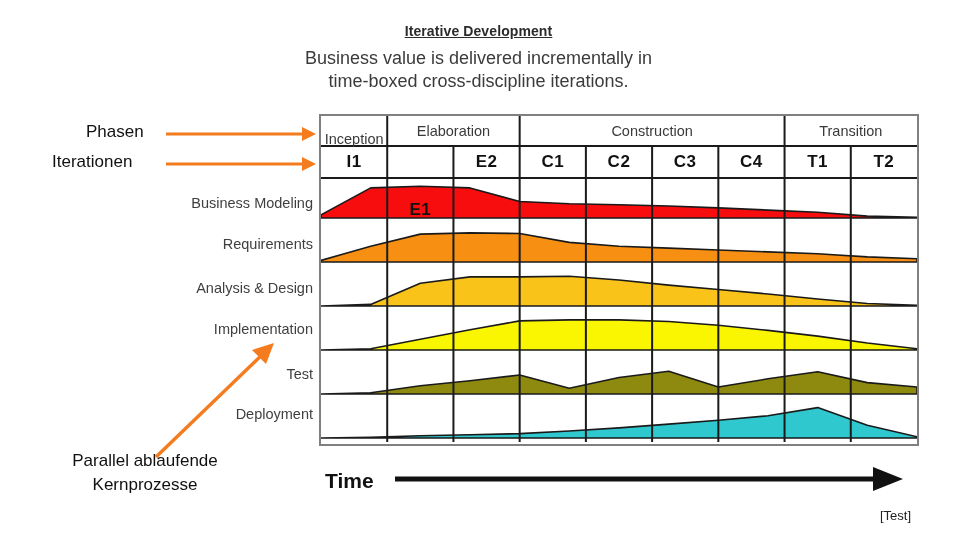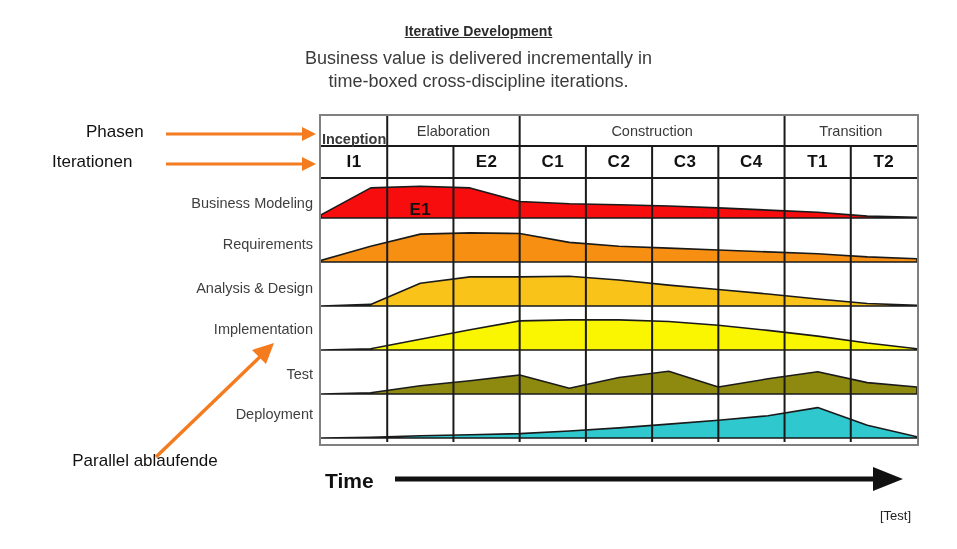--- a/index.html
+++ b/index.html
@@ -156,20 +156,21 @@
   <div id="diagram-subtitle">
     <span class="sub-line">Business value is delivered incrementally in</span>
     <span class="sub-line">time-boxed cross-discipline iterations.</span>
   </div>
 </div>
 
 <div class="annot" id="annot-phasen">Phasen</div>
 <div class="annot" id="annot-iterationen">Iterationen</div>
 <div class="annot" id="annot-kernprozesse">
   <span class="k-line">Parallel ablaufende</span>
+  <span class="k-line">Kernprozesse</span>
 </div>
 
 <svg class="arrow-svg" id="arrow-phasen" width="150" height="16">
   <line x1="0" y1="8" x2="136" y2="8" stroke="#F47B1E" stroke-width="3.2"></line>
   <polygon points="136,1 150,8 136,15" fill="#F47B1E"></polygon>
 </svg>
 <svg class="arrow-svg" id="arrow-iterationen" width="150" height="16">
   <line x1="0" y1="8" x2="136" y2="8" stroke="#F47B1E" stroke-width="3.2"></line>
   <polygon points="136,1 150,8 136,15" fill="#F47B1E"></polygon>
 </svg>
@@ -207,21 +208,21 @@
         <line x1="463.5555555555556" x2="463.5555555555556" y1="0" y2="326" stroke="#1a1a1a" stroke-width="2"></line>
         <line x1="529.7777777777778" x2="529.7777777777778" y1="30" y2="326" stroke="#1a1a1a" stroke-width="2"></line>
       </g>
     <g id="header-rules">
         <line x1="0" x2="596" y1="30" y2="30" stroke="#1a1a1a" stroke-width="2"></line>
         <line x1="0" x2="596" y1="62" y2="62" stroke="#1a1a1a" stroke-width="2"></line>
       </g>
   </svg>
 
   <div id="phase-row">
-      <div class="phase-cell" style="left: 0px; top: 0px; width: 66.2222px; height: 46px; font-weight: bold;">Inception</div>
+      <div class="phase-cell" style="left: 0px; top: 0px; width: 66.2222px; height: 46px;">Inception</div>
       <div class="phase-cell" style="left: 66.2222px; top: 0px; width: 132.444px; height: 30px;">Elaboration</div>
       <div class="phase-cell" style="left: 198.667px; top: 0px; width: 264.889px; height: 30px;">Construction</div>
       <div class="phase-cell" style="left: 463.556px; top: 0px; width: 132.444px; height: 30px;">Transition</div>
     </div>
 
   <div id="iter-row">
       <div class="iter-cell" style="left: 0px; top: 30px; width: 66.2222px; height: 32px;">I1</div>
       <div class="iter-cell" style="left: 66.2222px; top: 30px; width: 66.2222px; height: 32px; margin-top: 48px;">E1</div>
       <div class="iter-cell" style="left: 132.444px; top: 30px; width: 66.2222px; height: 32px;">E2</div>
       <div class="iter-cell" style="left: 198.667px; top: 30px; width: 66.2222px; height: 32px;">C1</div>

